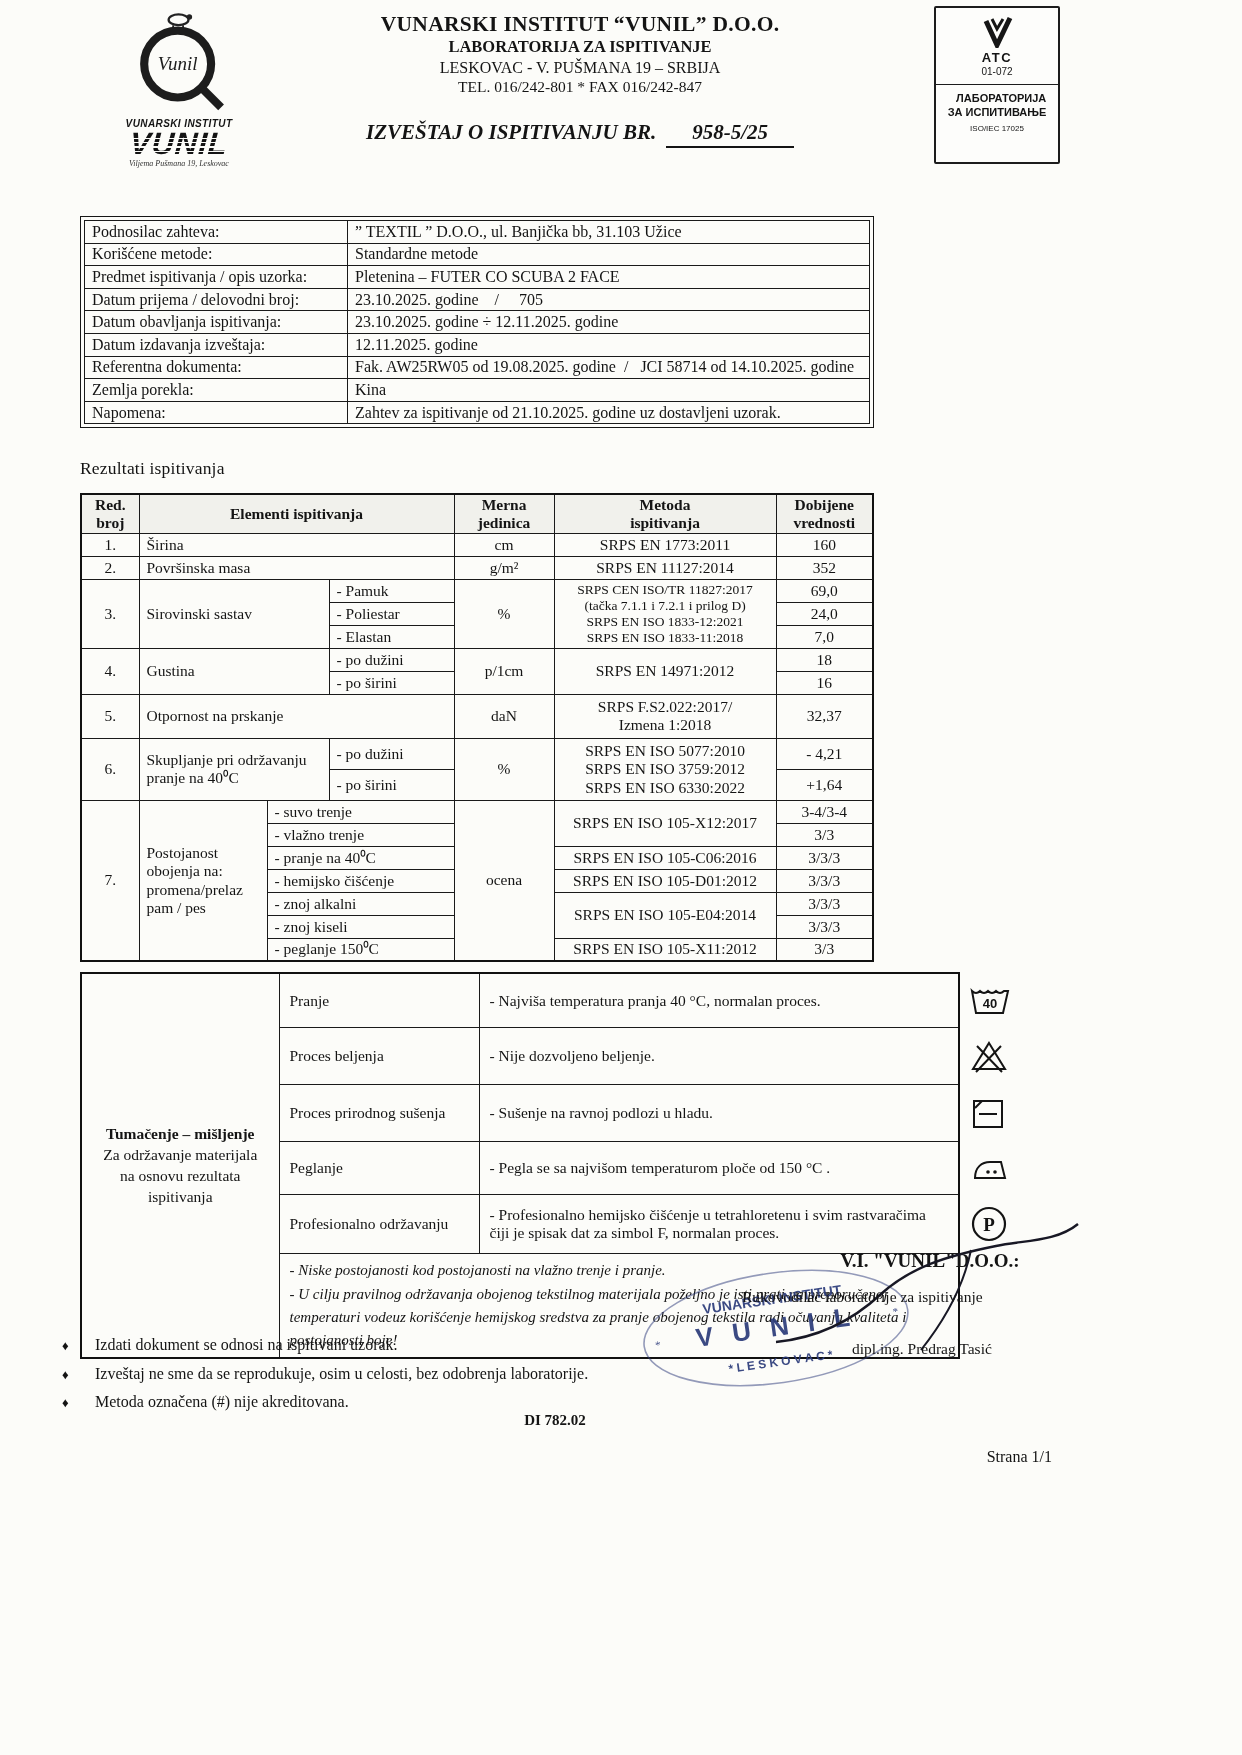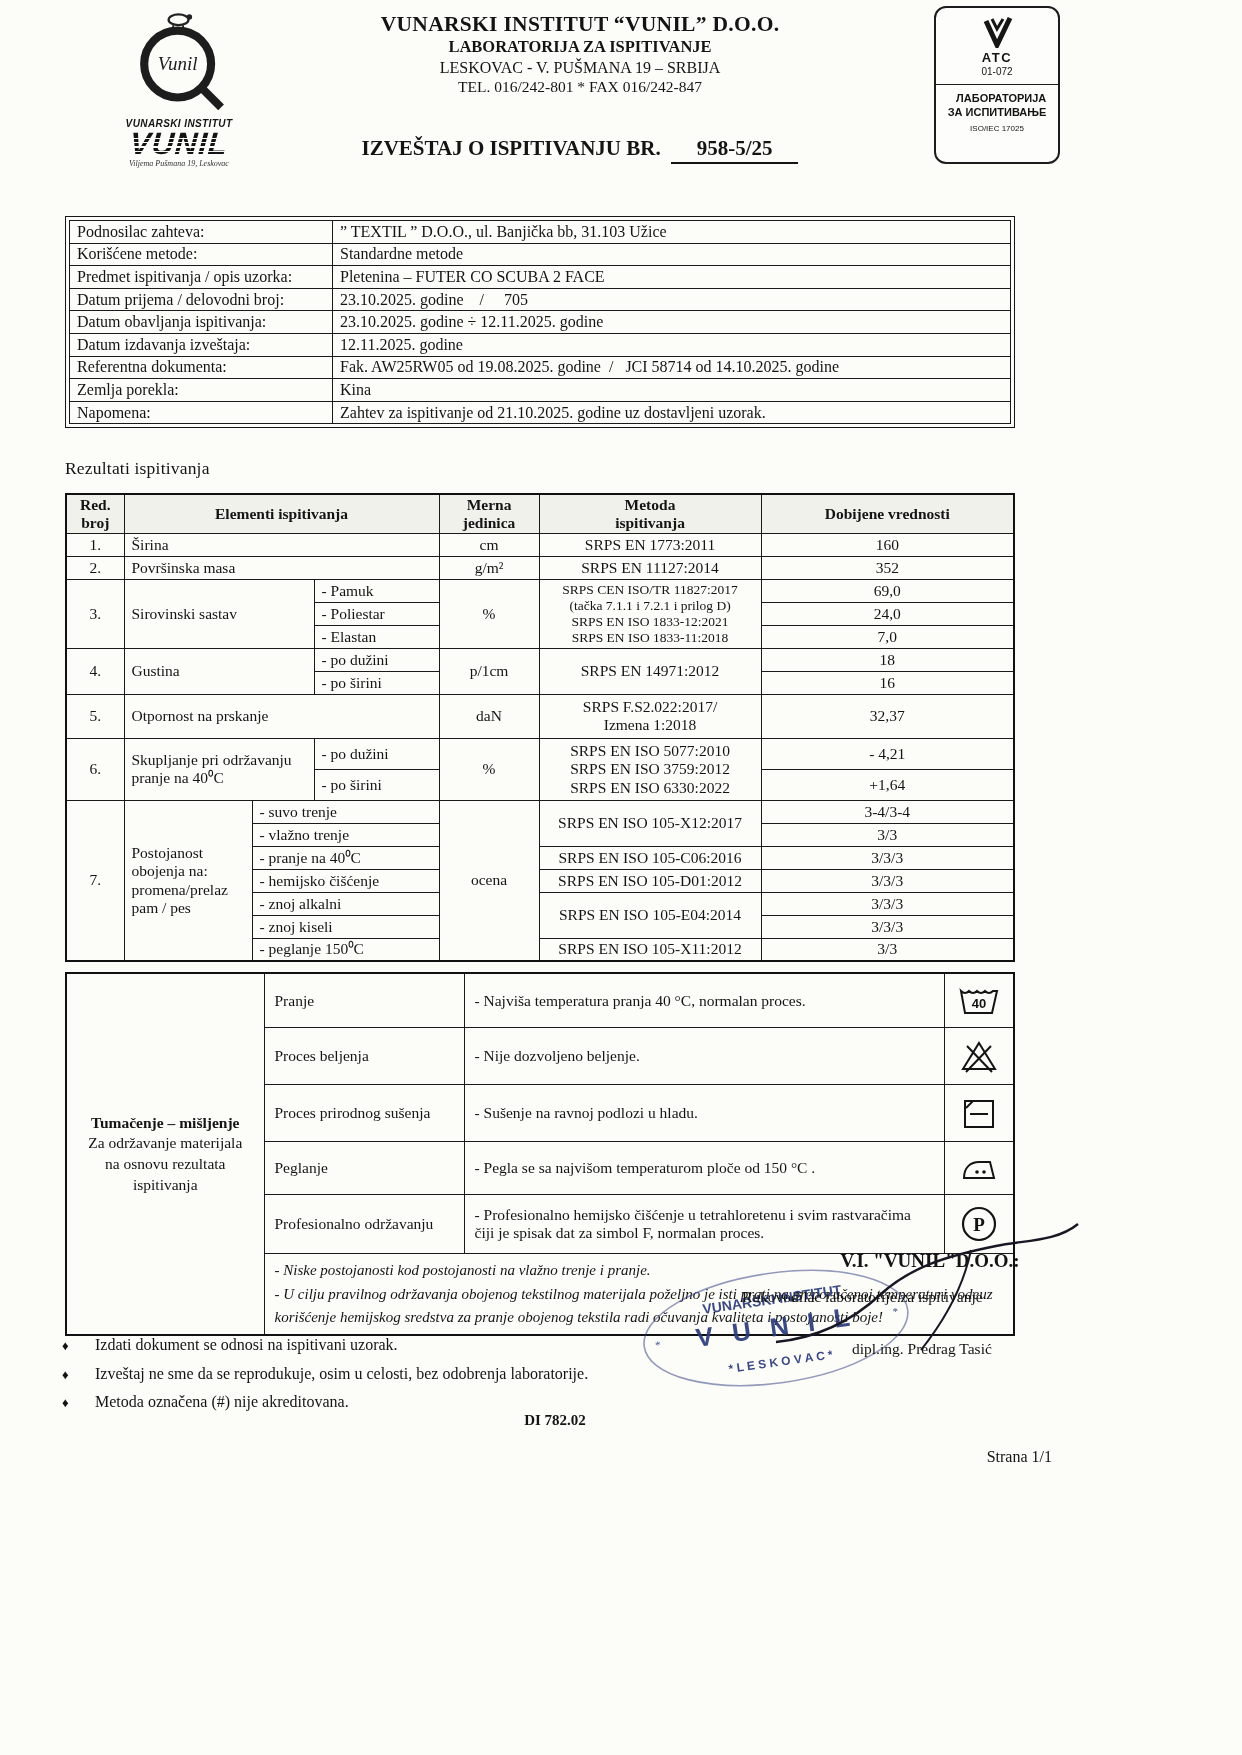--- a/index.html
+++ b/index.html
@@ -10,31 +10,31 @@
 .hdr-logo{position:absolute;left:106px;top:8px;width:146px;text-align:center}
 .hdr-logo .inst{font-family:"Liberation Sans",sans-serif;font-size:10px;font-weight:bold;font-style:italic;letter-spacing:.4px;margin-top:2px}
 .hdr-logo .brand{position:relative;display:inline-block;font-family:"Liberation Sans",sans-serif;font-size:31px;font-weight:bold;font-style:italic;letter-spacing:1px;line-height:.95;transform:skewX(-4deg)}
 .hdr-logo .brand::after{content:"";position:absolute;left:-2px;right:-2px;top:6px;bottom:5px;background:repeating-linear-gradient(to bottom,transparent 0 3px,#fcfcf9 3px 4.2px)}
 .hdr-logo .addr{font-size:8px;font-style:italic;margin-top:1px;color:#333}
 .hdr-center{position:absolute;left:290px;top:12px;width:580px;text-align:center}
 .hdr-center .org{font-size:21.5px;font-weight:bold;letter-spacing:.3px}
 .hdr-center .lab{font-size:16.5px;font-weight:bold;margin-top:0}
 .hdr-center .adr{font-size:16px;margin-top:2px}
 .hdr-center .tel{font-size:15.5px;margin-top:1px}
-.report-line{margin-top:40px;font-size:21px;font-weight:bold;}
+.report-line{margin-top:24px;font-size:21px;font-weight:bold;font-style:italic}
 .report-no{display:inline-block;border-bottom:2.2px solid #141414;padding:0 26px 1px 26px;margin-left:10px}
-.badge{position:absolute;left:934px;top:6px;width:126px;height:158px;border:2.5px solid #1c1c1c;border-radius:12px;display:flex;flex-direction:column;align-items:center;padding-top:8px;font-family:"Liberation Sans",sans-serif;background:#fdfdfb}
+.badge{position:absolute;left:934px;top:6px;width:126px;height:158px;border:2.5px solid #1c1c1c;border-radius:2px;display:flex;flex-direction:column;align-items:center;padding-top:8px;font-family:"Liberation Sans",sans-serif;background:#fdfdfb}
 .badge .atc{font-size:13px;font-weight:bold;letter-spacing:1.5px;margin-top:2px}
 .badge .atcno{font-size:10px;margin-top:1px}
 .badge .div{width:100%;height:0;border-top:1.6px solid #1c1c1c;margin:7px 0 6px}
 .badge .cy{font-size:11px;font-weight:bold;text-align:right;line-height:1.3;white-space:pre-line}
 .badge .iso{font-size:8px;margin-top:4px}
 
 
-.content{position:absolute;left:65px;top:216px;width:950px}
+.content{position:absolute;left:80px;top:216px;width:794px}
 .info-frame{border:1.6px solid #161616;padding:3px}
 table{border-collapse:collapse;width:100%;table-layout:fixed}
 td,th{border:1.2px solid #1a1a1a;font-size:16px;padding:1px 7px;vertical-align:middle}
 .info td{height:22.6px;white-space:nowrap;overflow:hidden}
 .sect{margin-top:30px;font-size:17.5px;letter-spacing:.2px}
 .results{margin-top:14px;border:2.2px solid #111}
 .results th{background:#f1f1ec;font-weight:bold;font-size:15.5px;height:38px;text-align:center;line-height:1.15}
 .results td{font-size:15.5px;height:23px;line-height:1.2}
 .c{text-align:center}
 .l{text-align:left}

